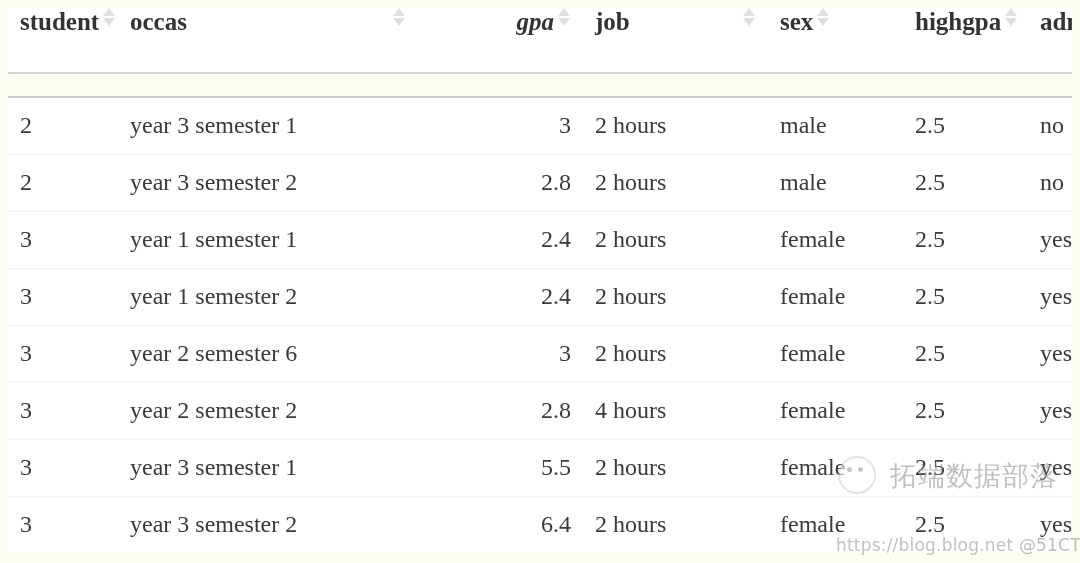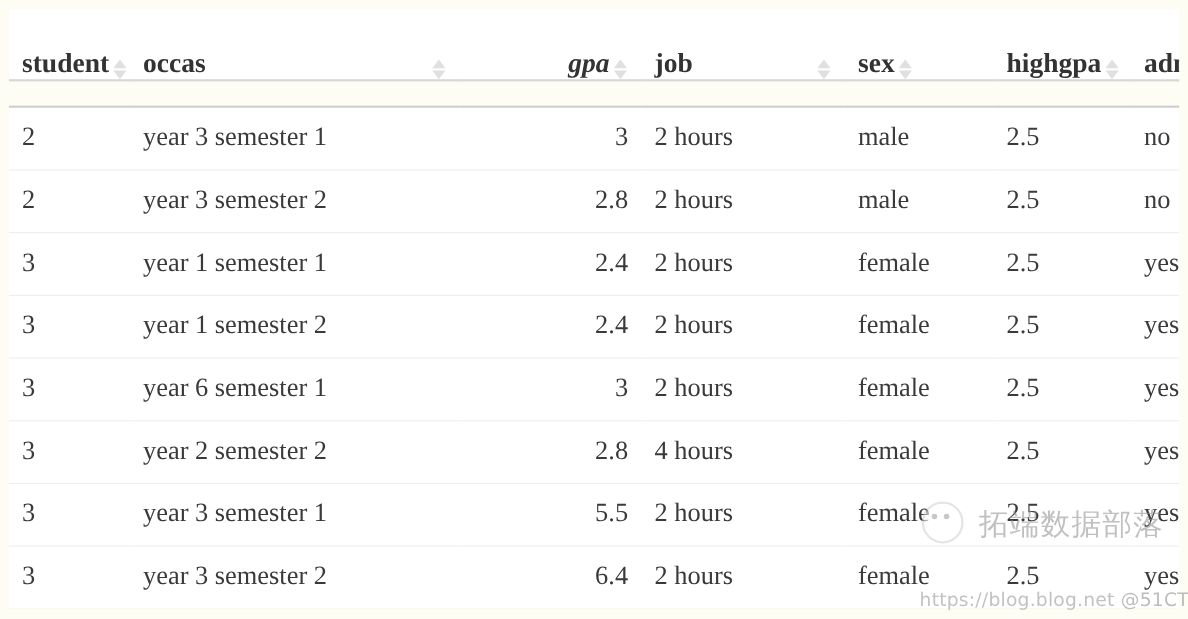--- a/index.html
+++ b/index.html
@@ -54,21 +54,21 @@
     padding: 0;
     height: 64px;
     vertical-align: middle;
     border-bottom: 2px solid #d7d7d7;
     background: #ffffff;
     white-space: nowrap;
     position: relative;
   }
   .th-inner {
     display: flex;
-    align-items: flex-end;
+    align-items: flex-start;
     height: 64px;
     padding: 0 12px;
     box-sizing: border-box;
   }
   .th-inner.left   { justify-content: flex-start; }
   .th-inner.right  { justify-content: flex-end; font-style: italic; }
   .th-label { display: inline-block; }
 
   
   .sorter {
@@ -306,21 +306,21 @@
             <td class="txt">3</td>
             <td class="txt">year 1 semester 2</td>
             <td class="num">2.4</td>
             <td class="txt">2 hours</td>
             <td class="txt">female</td>
             <td class="txt">2.5</td>
             <td class="txt">yes</td>
           </tr>
           <tr>
             <td class="txt">3</td>
-            <td class="txt">year 6 semester 1</td>
+            <td class="txt">year 2 semester 6</td>
             <td class="num">3</td>
             <td class="txt">2 hours</td>
             <td class="txt">female</td>
             <td class="txt">2.5</td>
             <td class="txt">yes</td>
           </tr>
           <tr>
             <td class="txt">3</td>
             <td class="txt">year 2 semester 2</td>
             <td class="num">2.8</td>

